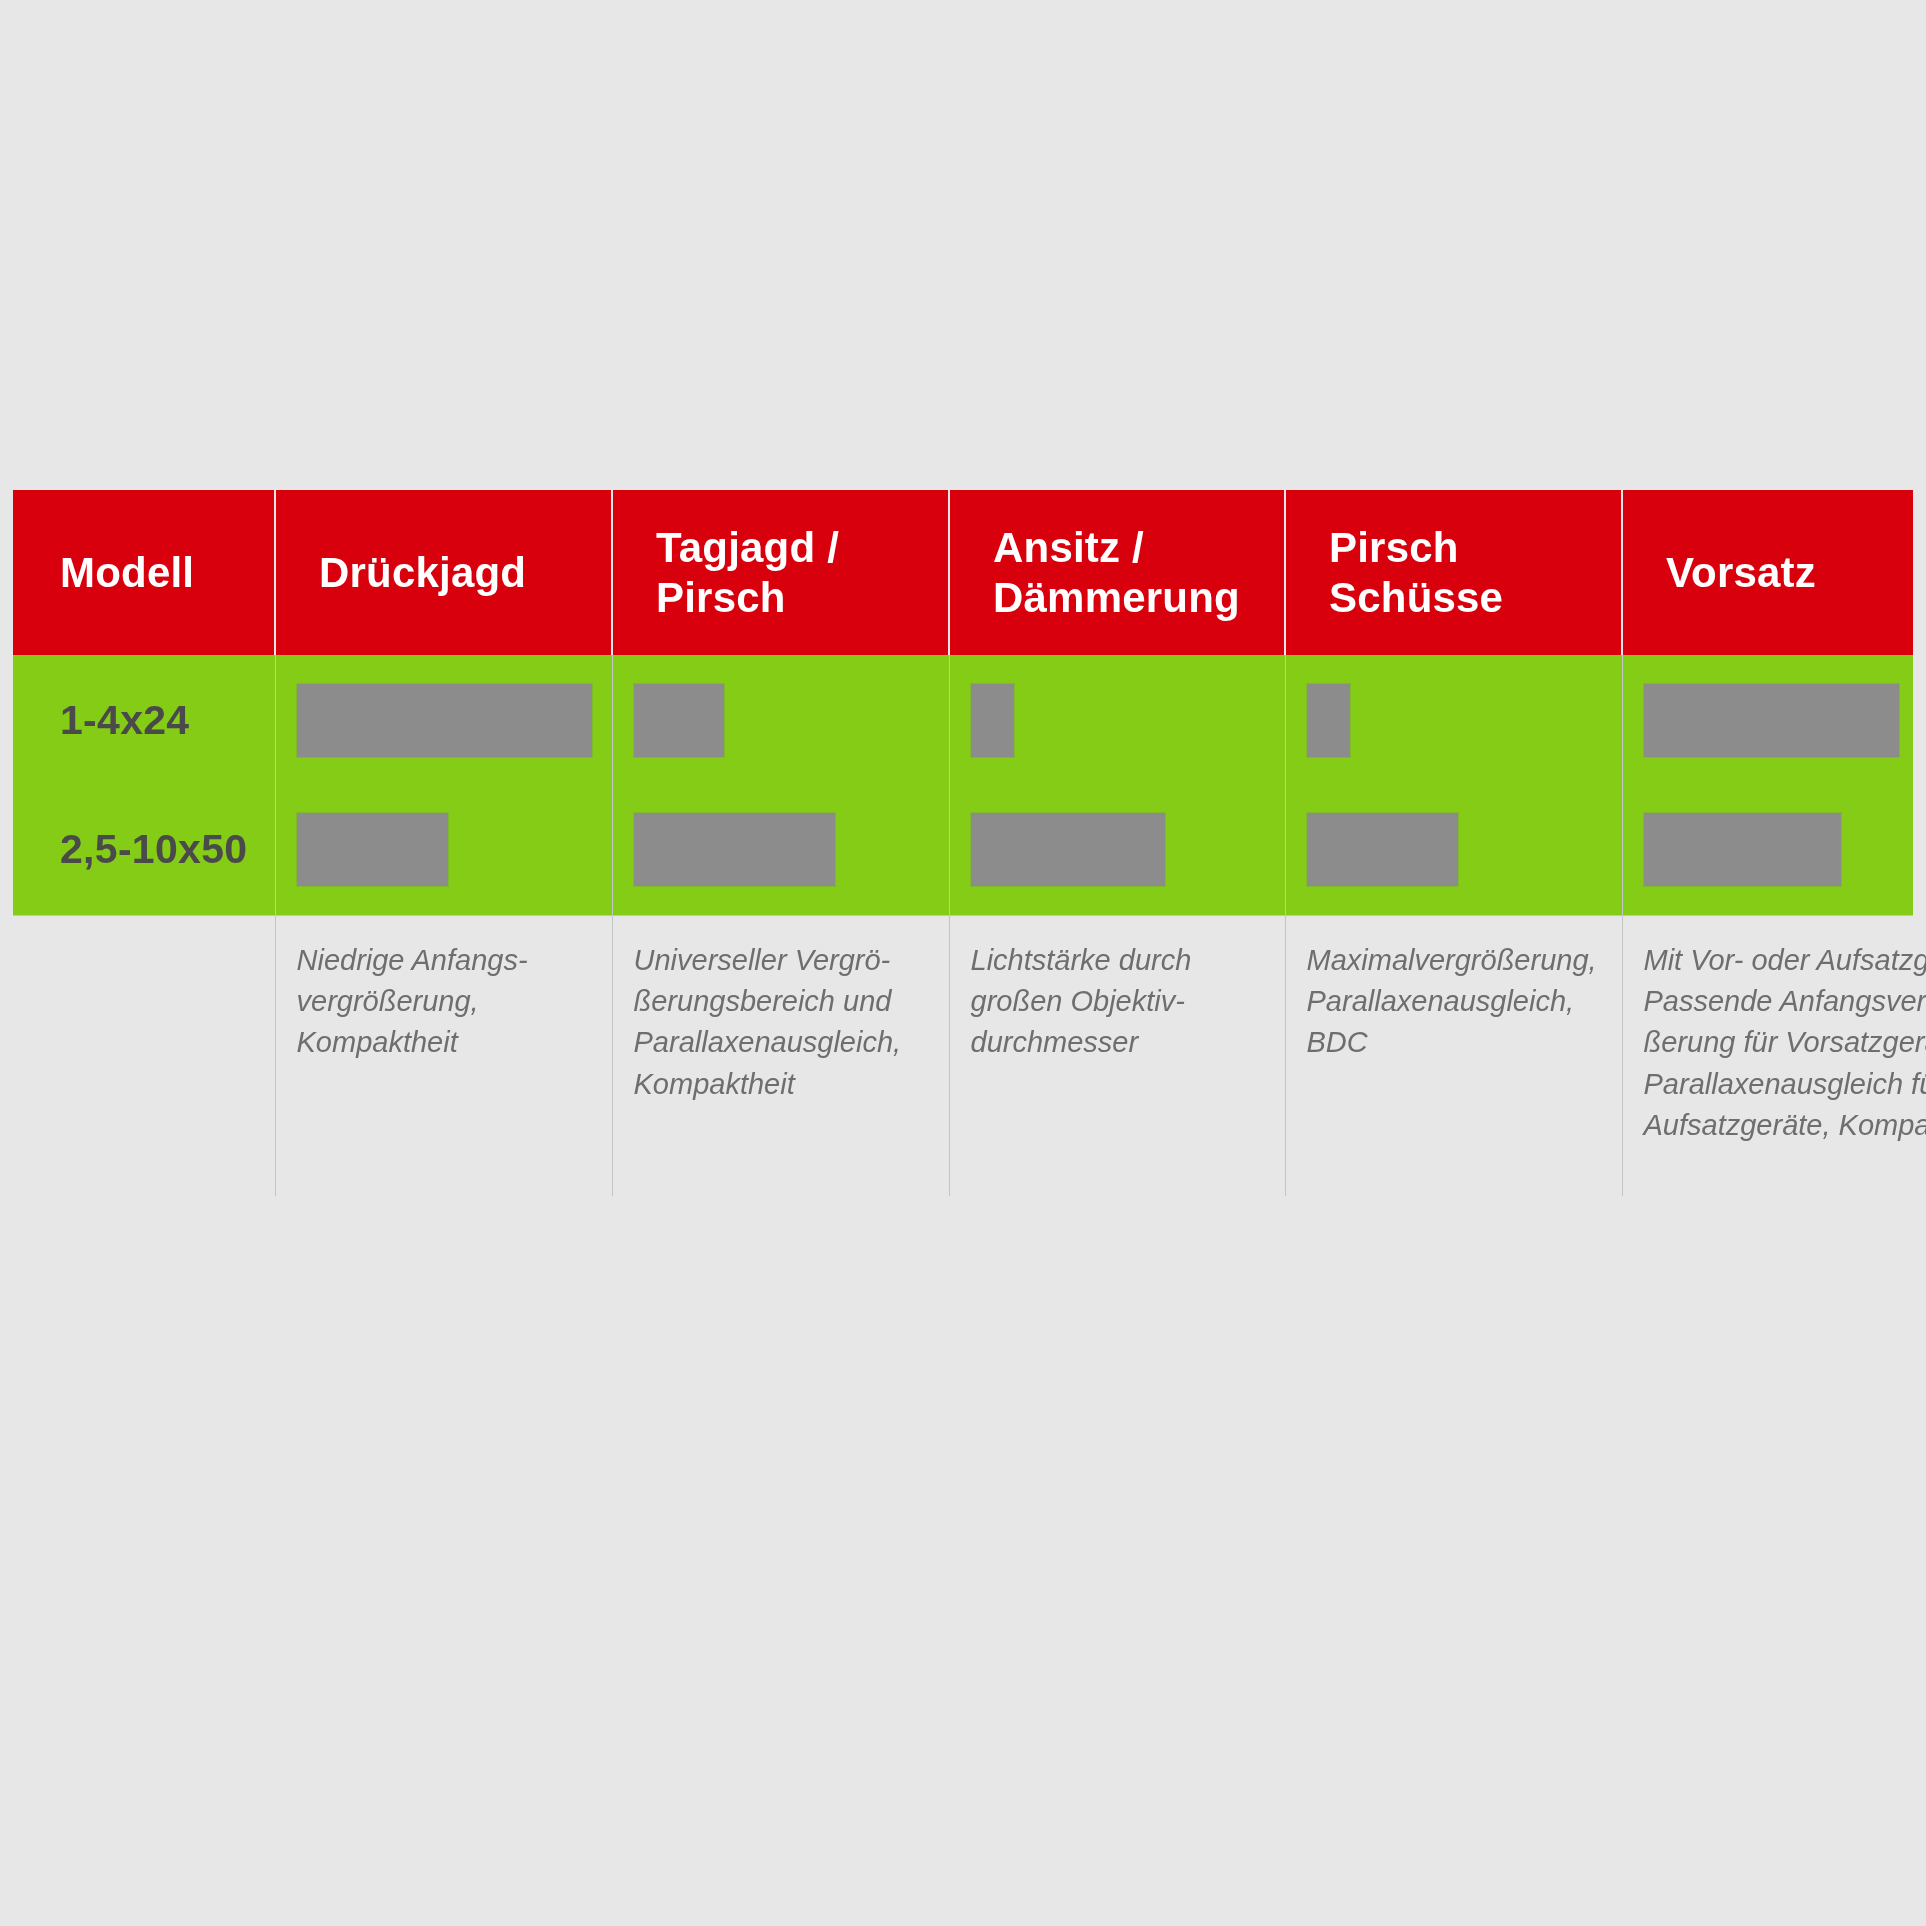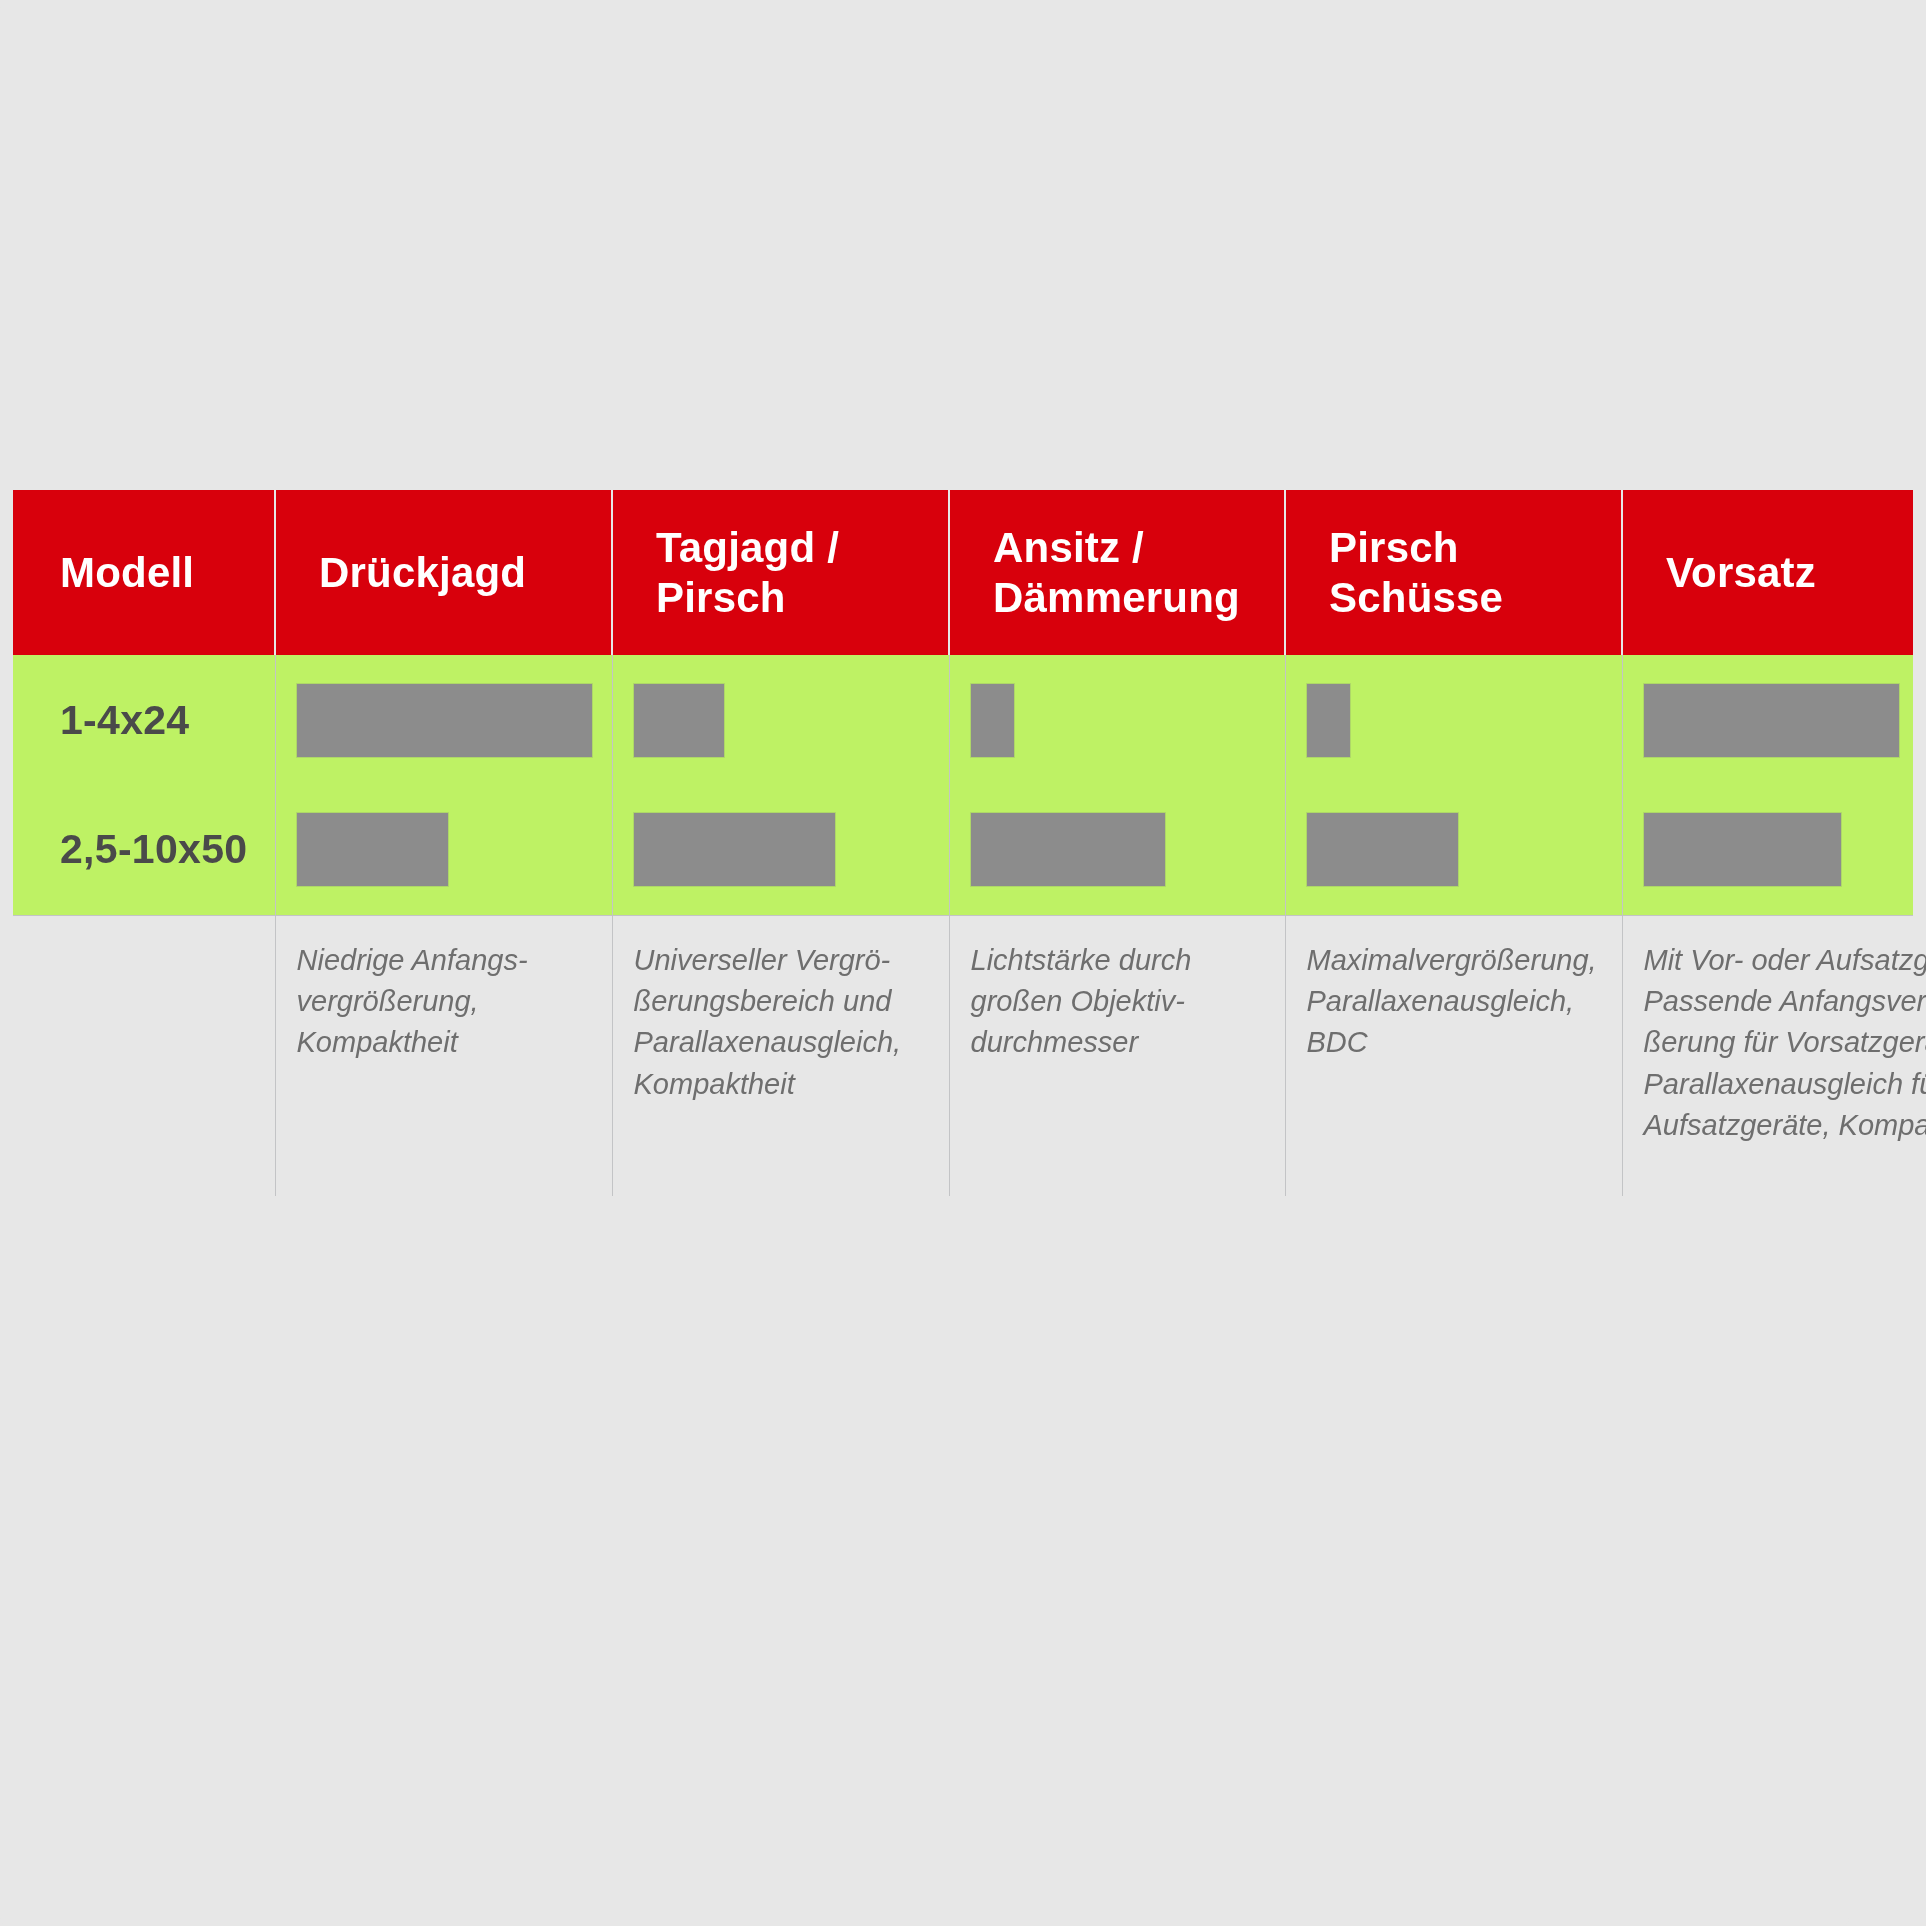--- a/index.html
+++ b/index.html
@@ -60,21 +60,21 @@
   }
   thead th.h-model { padding-left: 47px; }
   thead th .hl { display: block; }
 
   
   thead th + th {
     border-left: 2.8px solid #e7e7e7;
   }
 
   
-  tbody tr.row-odd  td { background: #bef264; }
+  tbody tr.row-odd  td { background: #84cc16; }
   tbody tr.row-even td { background: #d5d6d8; }
 
   tbody td {
     height: 130px;
     padding: 0;
     vertical-align: middle;
     border: none;
     box-sizing: border-box;
     position: relative;
   }

